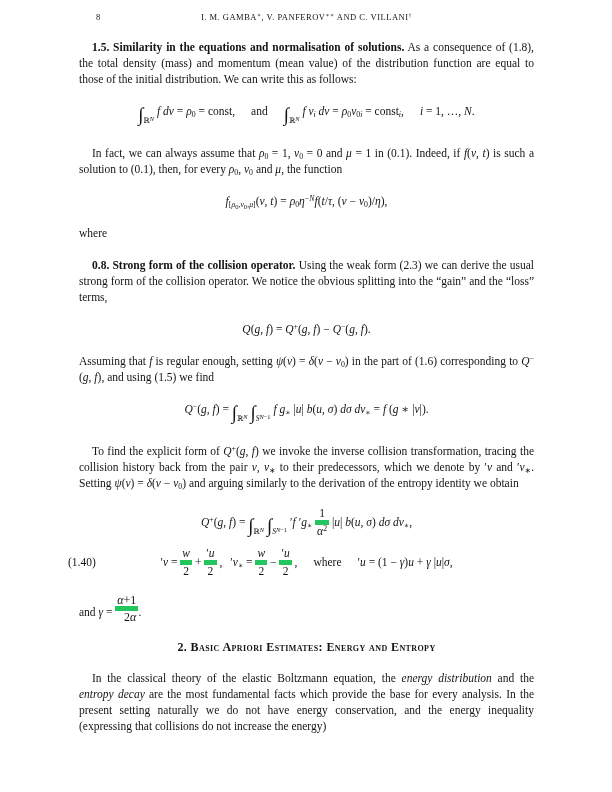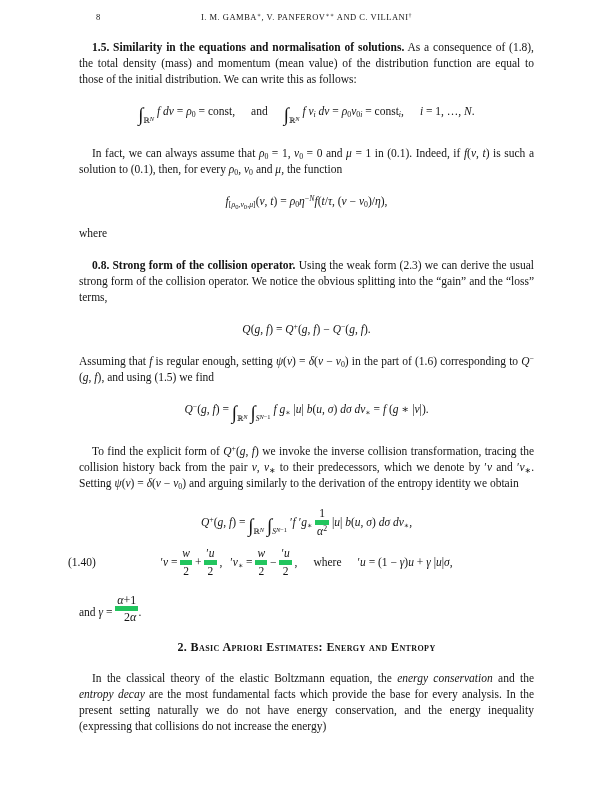--- a/index.html
+++ b/index.html
@@ -80,15 +80,15 @@
 
   <div class="eq tagged">
     <span class="eqtag">(1.40)</span>
     <span class="eqm">′<i>v</i> = <span class="frac"><span class="fn"><i>w</i></span><span class="fd">2</span></span> + <span class="frac"><span class="fn">′<i>u</i></span><span class="fd">2</span></span> ,<span class="mq2"></span>′<i>v</i><sub>∗</sub> = <span class="frac"><span class="fn"><i>w</i></span><span class="fd">2</span></span> − <span class="frac"><span class="fn">′<i>u</i></span><span class="fd">2</span></span> ,<span class="mq"></span>where<span class="mq"></span>′<i>u</i> = (1 − <i>γ</i>)<i>u</i> + <i>γ</i> |<i>u</i>|<i>σ</i>,</span>
   </div>
 
   <p class="body">and <i>γ</i> = <span class="frac sm"><span class="fn"><i>α</i>+1</span><span class="fd">2<i>α</i></span></span>.</p>
 
   <h2 class="sec2">2. Basic Apriori Estimates: Energy and Entropy</h2>
 
-  <p class="body indent">In the classical theory of the elastic Boltzmann equation, the <i>energy conservation</i> and the <i>entropy decay</i> are the most fundamental facts which provide the base for every analysis. In the present setting naturally we do not have energy conservation, and the energy inequality (expressing that collisions do not increase the energy)</p>
+  <p class="body indent">In the classical theory of the elastic Boltzmann equation, the <i>energy distribution</i> and the <i>entropy decay</i> are the most fundamental facts which provide the base for every analysis. In the present setting naturally we do not have energy conservation, and the energy inequality (expressing that collisions do not increase the energy)</p>
 
 </div>
 
 </body></html>

